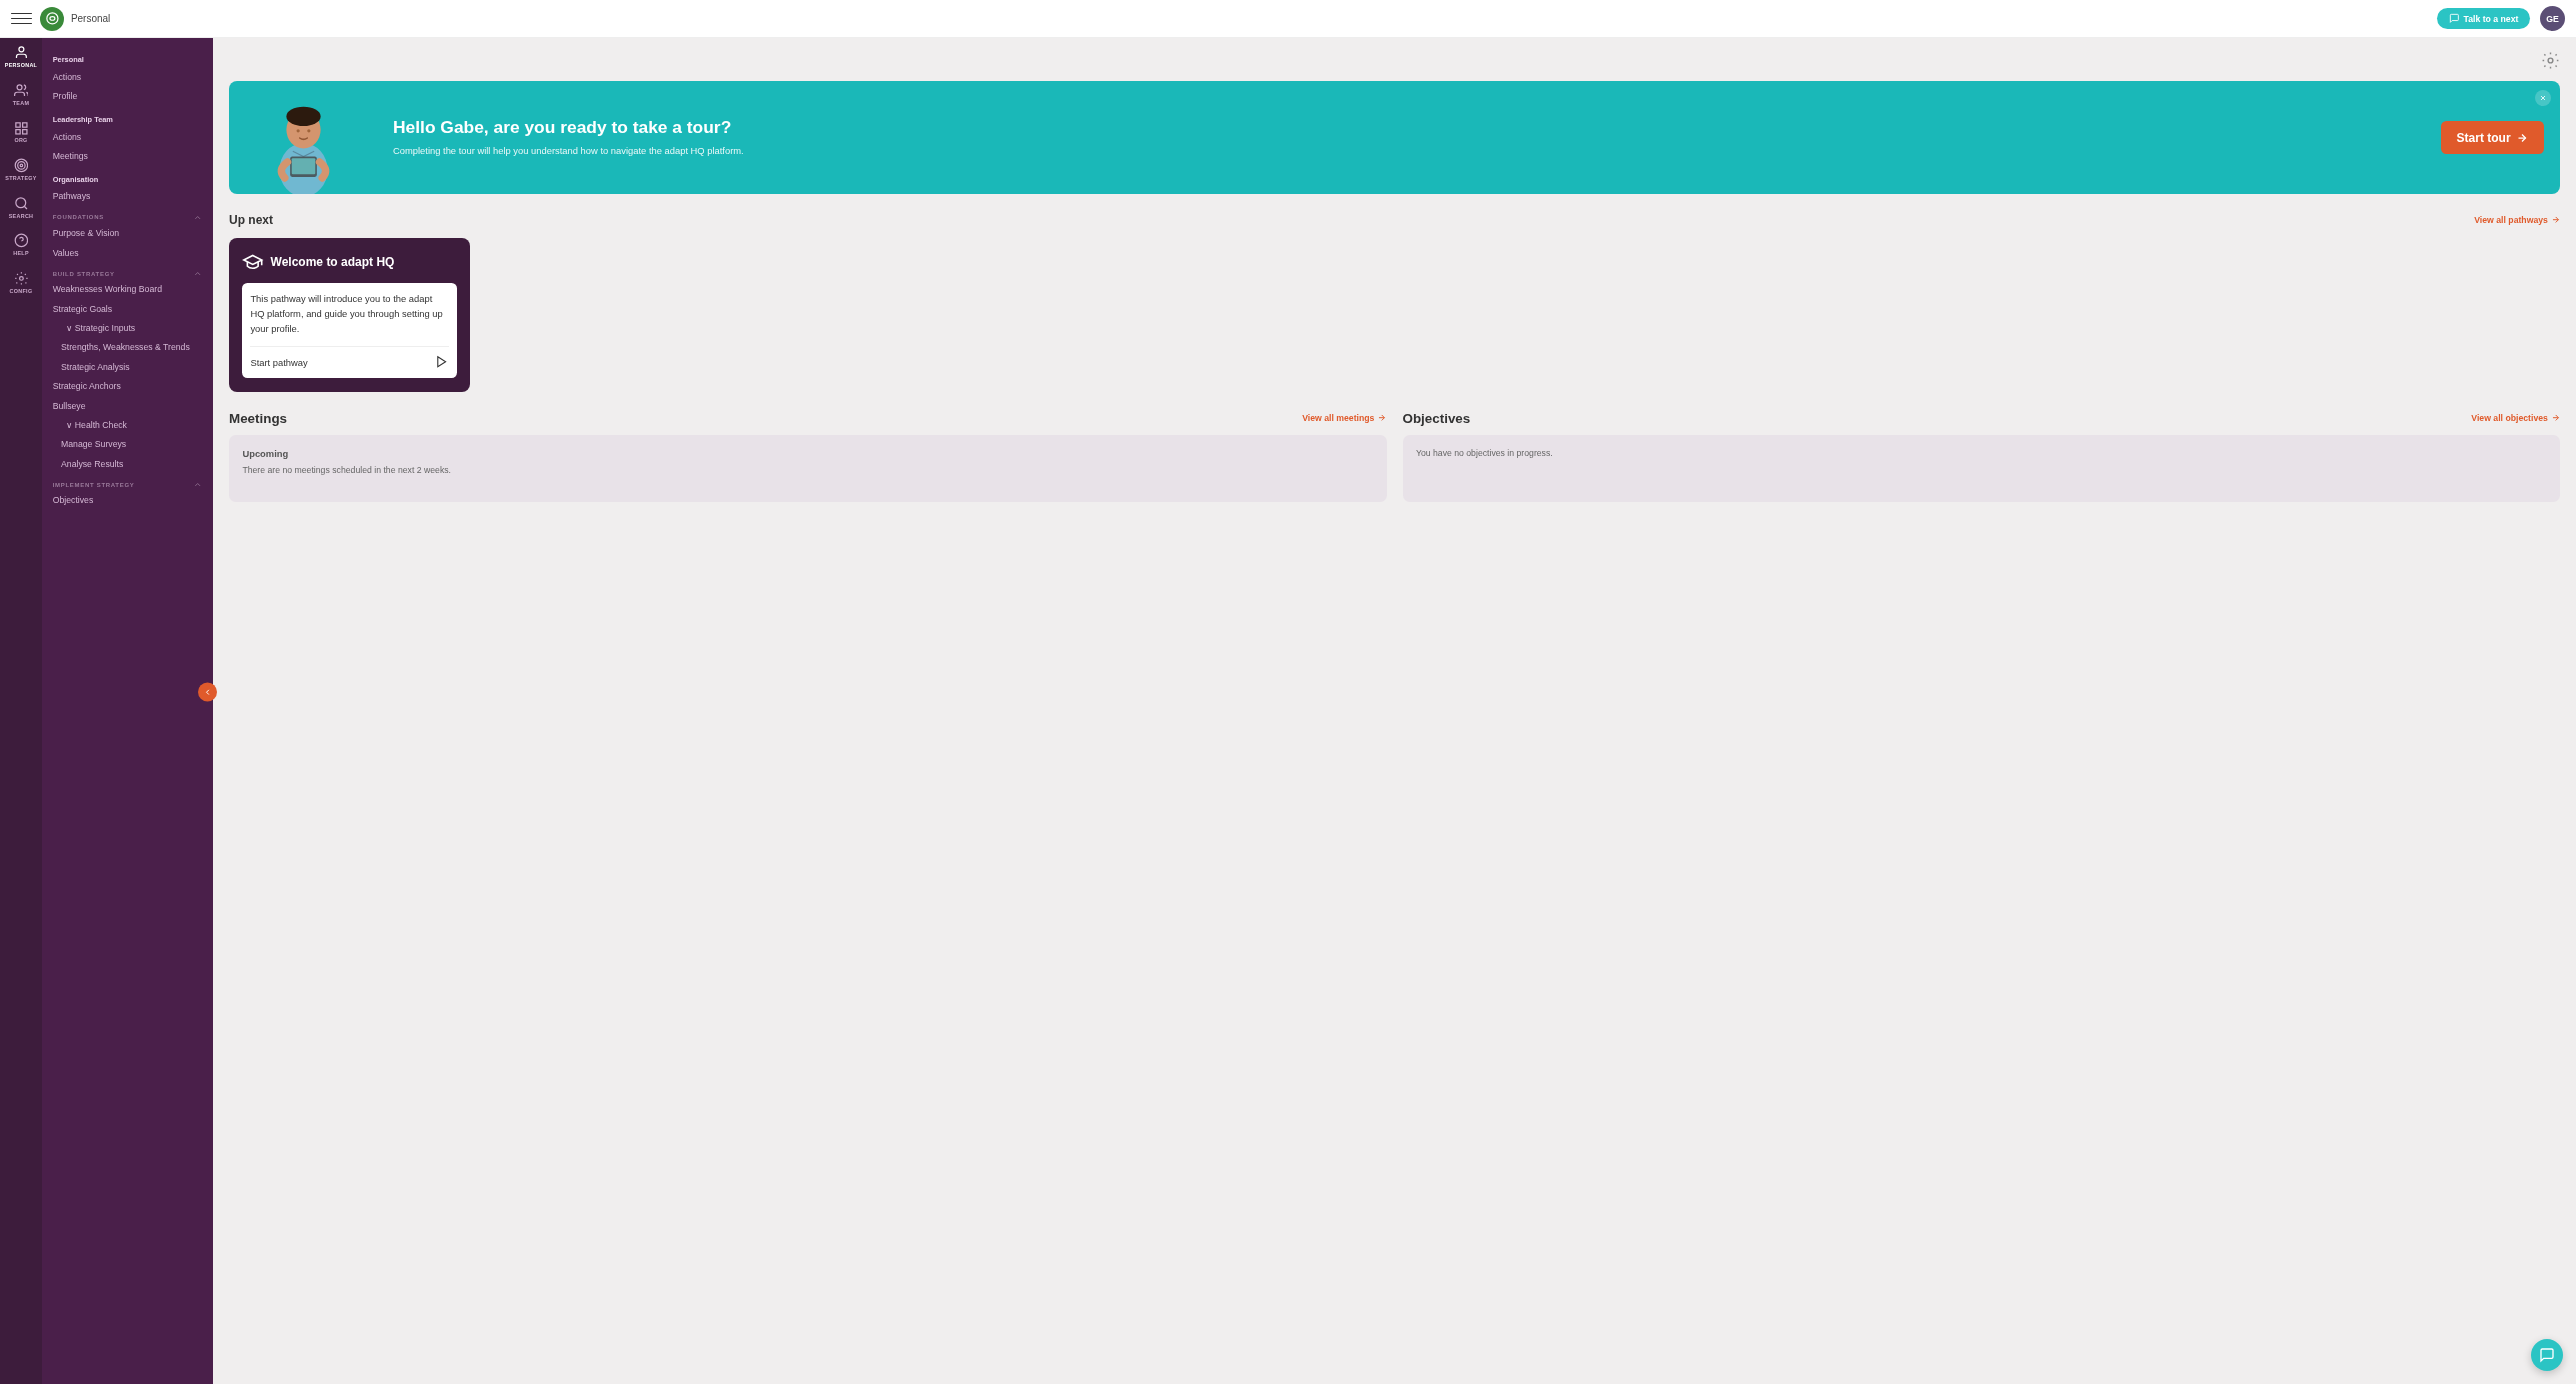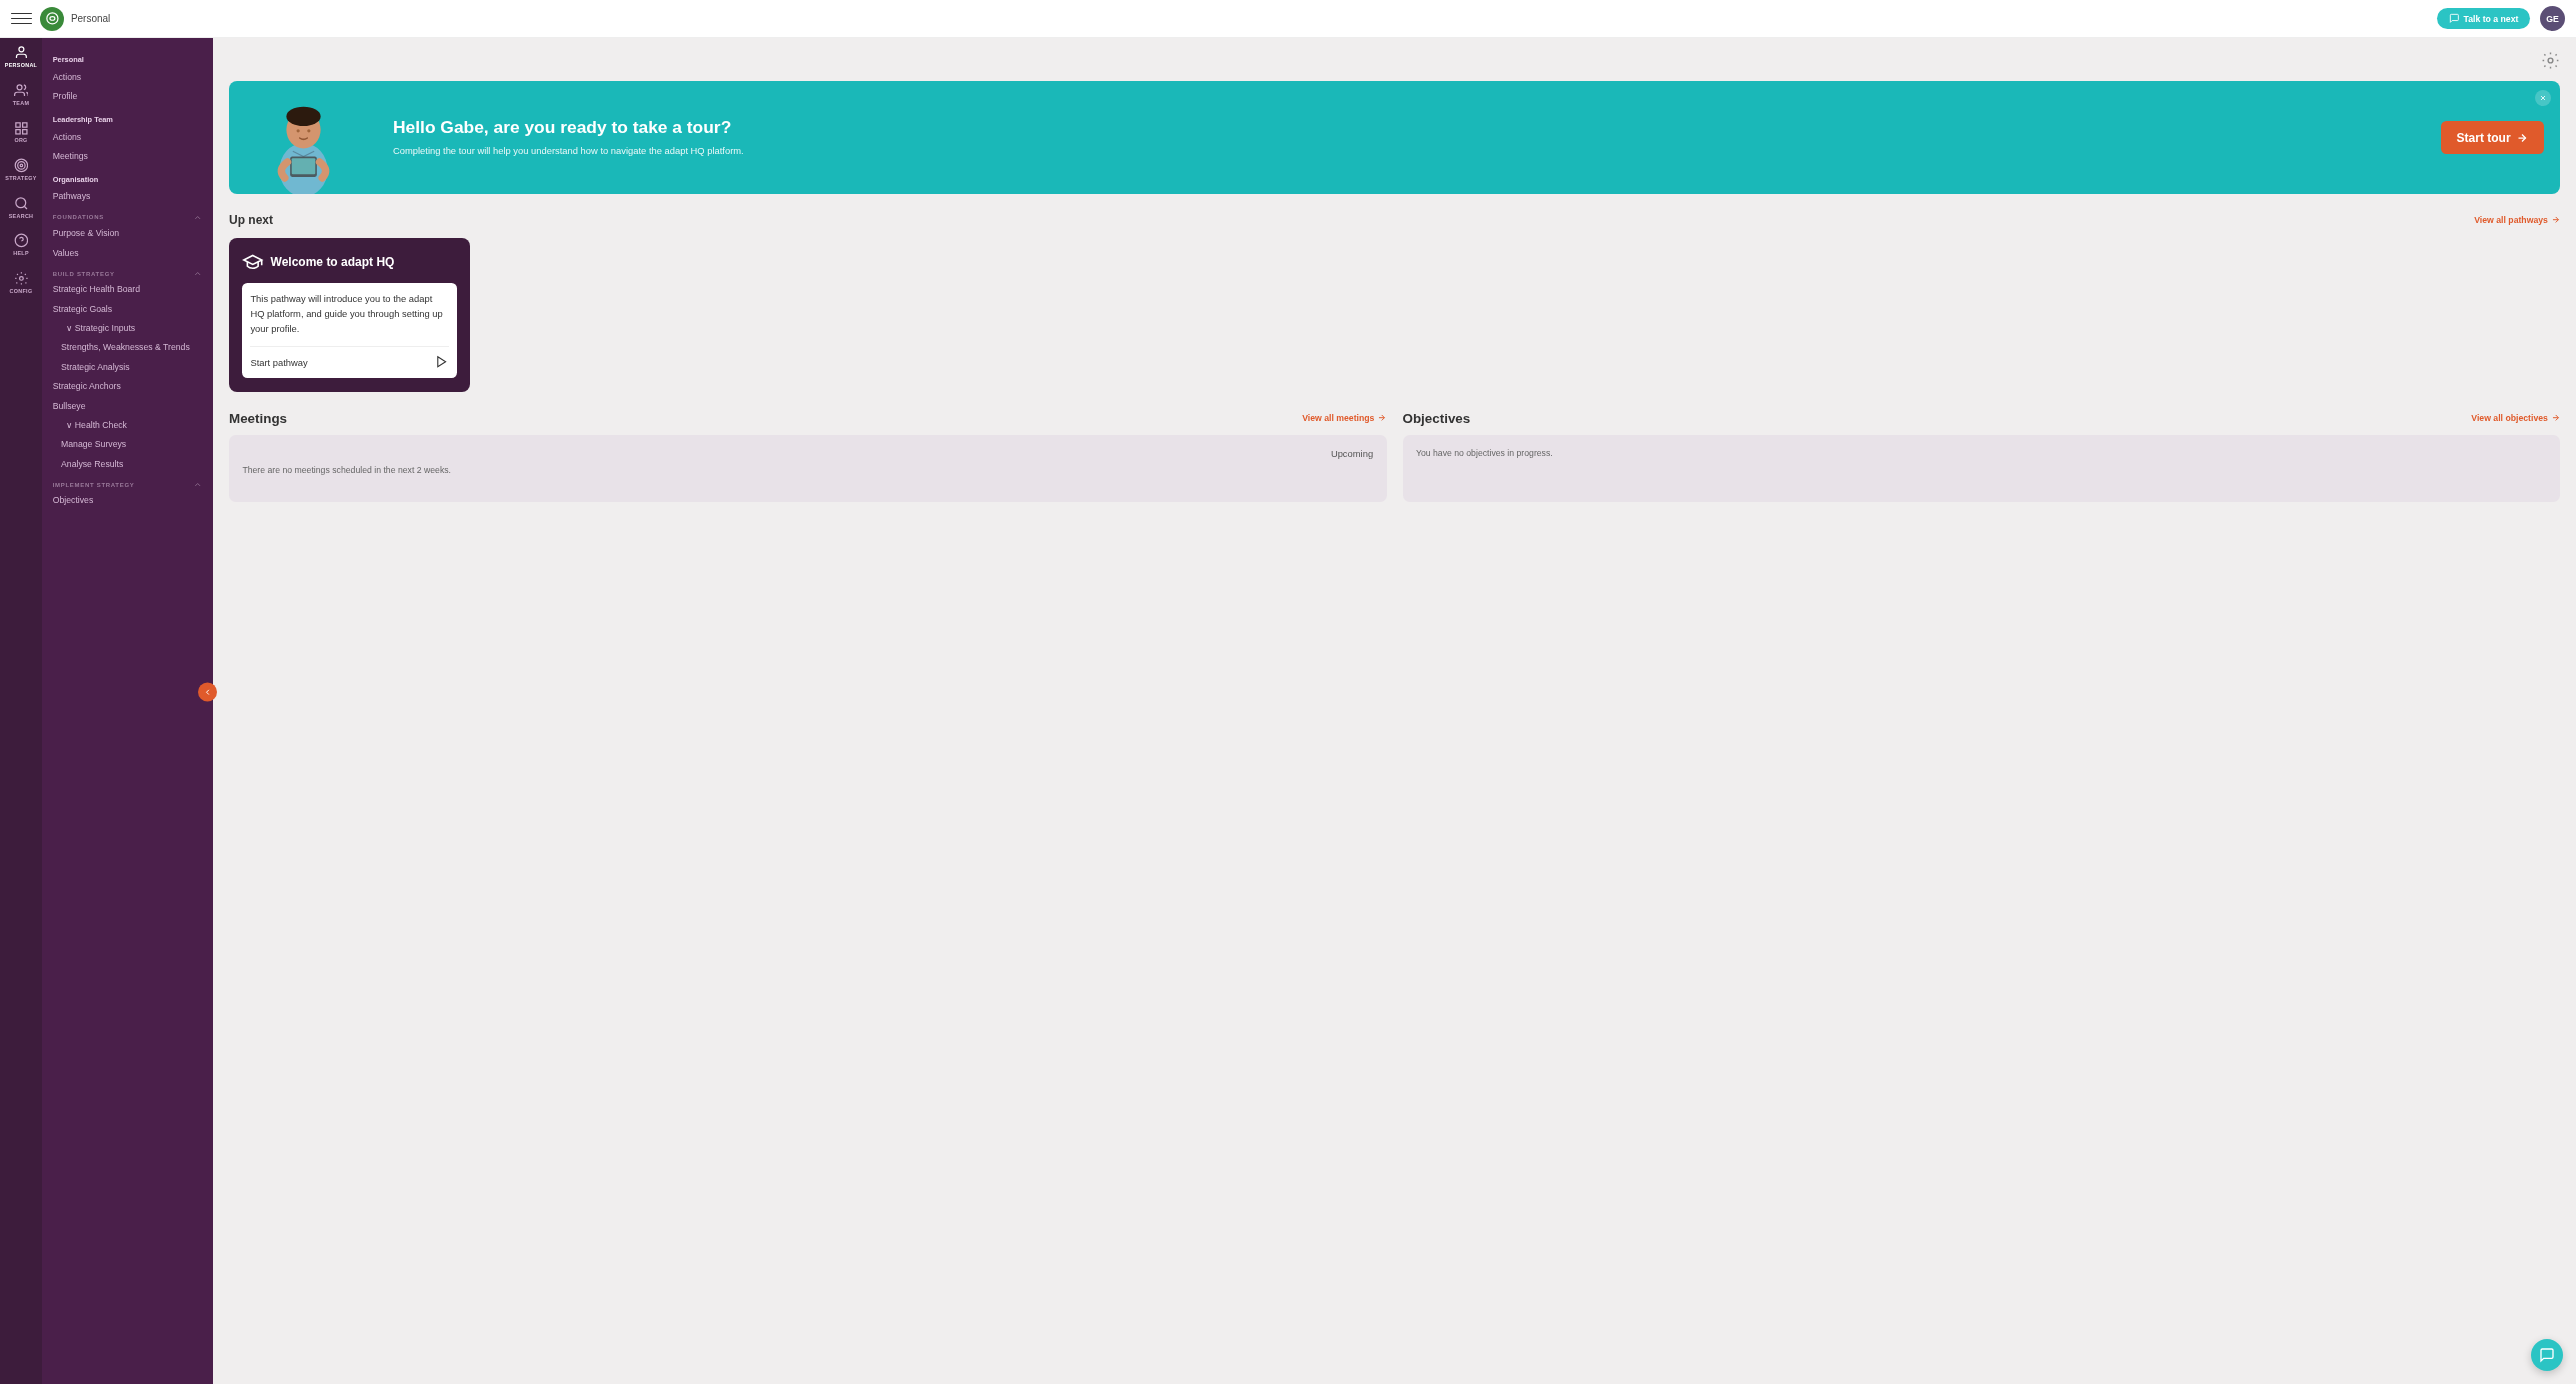--- a/index.html
+++ b/index.html
@@ -139,21 +139,21 @@
     .play-btn { color: #333; cursor: pointer; }
     .play-btn svg { width: 13.4px; height: 13.4px; }
 
     
     .bottom-grid { display: grid; grid-template-columns: 1fr 1fr; gap: 16px; margin-top: 19px; }
     .bottom-section-header { display: flex; align-items: center; margin-bottom: 9.4px; }
     .bottom-section-title { font-size: 13.4px; font-weight: 700; color: #333; flex: 1; }
     .card-box {
       background: #e8e2e8; border-radius: 6.7px; padding: 13.4px; min-height: 67px;
     }
-    .card-box-subtitle { font-size: 9.4px; font-weight: 400; color: #555; margin-bottom: 5.4px; text-align: right; }
+    .card-box-subtitle { font-size: 9.4px; font-weight: 700; color: #555; margin-bottom: 5.4px; }
     .card-box-text { font-size: 8.7px; color: #666; }
 
     
     .chat-bubble {
       position: fixed; bottom: 13.4px; right: 13.4px; width: 32px; height: 32px;
       background: #2bc4c4; border-radius: 50%; display: flex; align-items: center;
       justify-content: center; cursor: pointer; box-shadow: 0 2.7px 8px rgba(0,0,0,0.2);
       border: none;
     }
     .chat-bubble svg { width: 16px; height: 16px; color: #fff; }
@@ -273,21 +273,21 @@
   </div>
   <a class="nav-link">Purpose &amp; Vision</a>
   <a class="nav-link">Values</a>
 
   <div class="nav-section-label">
     <span>BUILD STRATEGY</span>
     <svg viewBox="0 0 24 24" fill="none" stroke="currentColor" stroke-width="2">
       <polyline points="18 15 12 9 6 15"></polyline>
     </svg>
   </div>
-  <a class="nav-link">Strategic Health Board</a>
+  <a class="nav-link">Weaknesses Working Board</a>
   <a class="nav-link">Strategic Goals</a>
   <a class="nav-link with-arrow">
     <span>∨ Strategic Inputs</span>
   </a>
   <a class="nav-link sub">Strengths, Weaknesses &amp; Trends</a>
   <a class="nav-link sub">Strategic Analysis</a>
   <a class="nav-link">Strategic Anchors</a>
   <a class="nav-link">Bullseye</a>
   <a class="nav-link with-arrow">
     <span>∨ Health Check</span>

